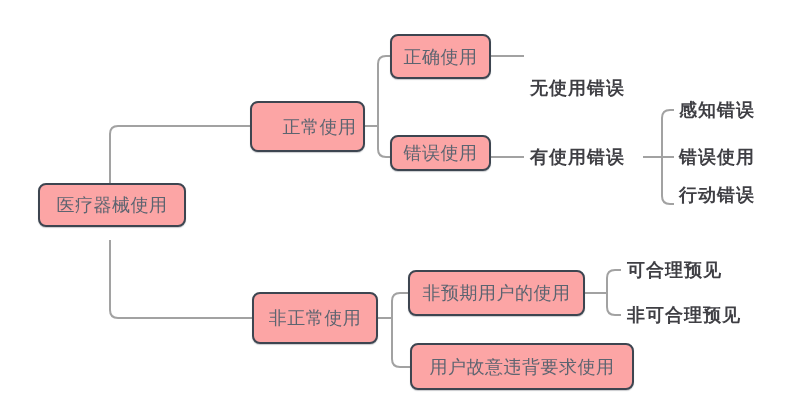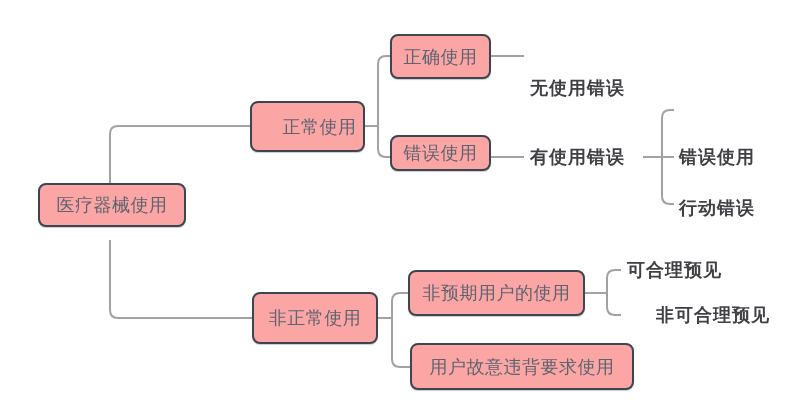--- a/index.html
+++ b/index.html
@@ -113,30 +113,33 @@
   </div>
 
   <div class="leaf-label" style="left:530px; top:57px; height:22px;margin-top:20px;">
     <span>无使用错误</span>
   </div>
 
   <div class="leaf-label" style="left:530px; top:146px; height:22px;">
     <span>有使用错误</span>
   </div>
 
+  <div class="leaf-label" style="left:679px; top:99px; height:22px;">
+    <span>感知错误</span>
+  </div>
 
   <div class="leaf-label" style="left:679px; top:146px; height:22px;">
     <span>错误使用</span>
   </div>
 
-  <div class="leaf-label" style="left:679px; top:197px; height:22px;">
+  <div class="leaf-label" style="left:679px; top:184px; height:22px;">
     <span>行动错误</span>
   </div>
 
   <div class="leaf-label" style="left:627px; top:259px; height:22px;text-align:center;">
     <span>可合理预见</span>
   </div>
 
-  <div class="leaf-label" style="left:627px; top:304px; height:22px;margin-left:29px;">
+  <div class="leaf-label" style="left:627px; top:304px; height:22px;">
     <span>非可合理预见</span>
   </div>
 
 </div>
 
 </body></html>

